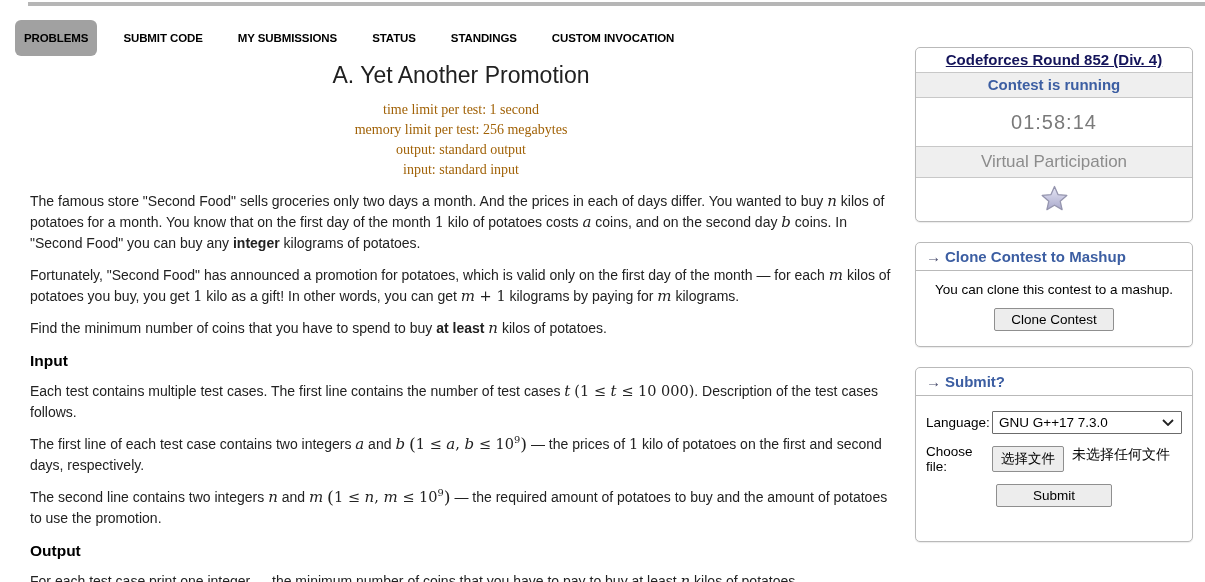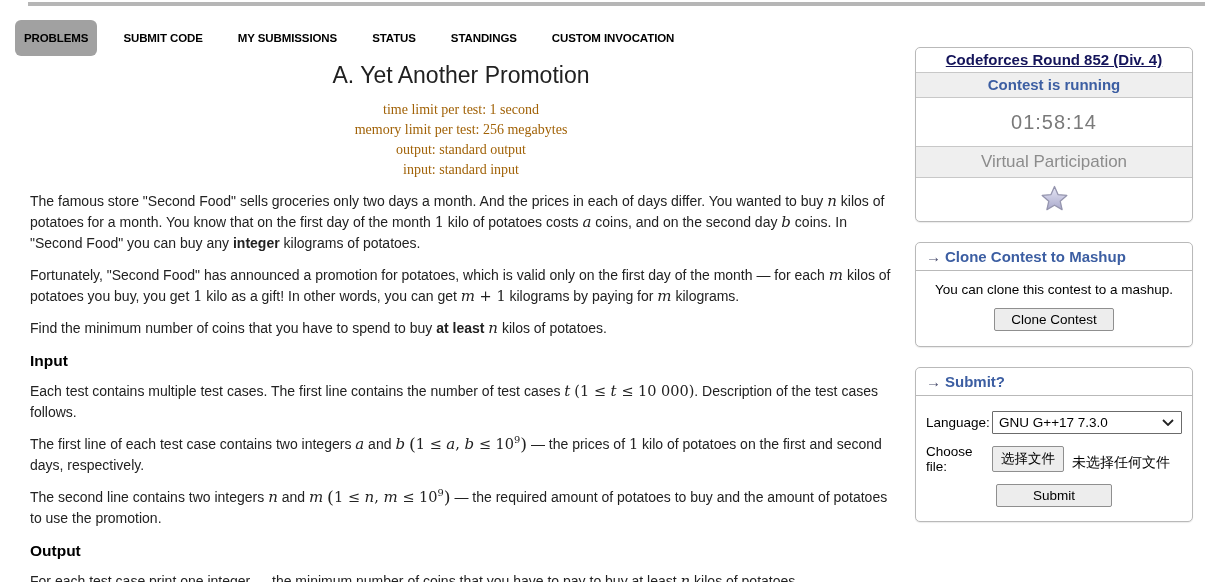--- a/index.html
+++ b/index.html
@@ -55,33 +55,33 @@
   .box-body { padding:11px 8px 15px; text-align:center; }
   .clone-text { font-size:13.5px; color:#000; }
 
   .btn {
     font-family:"Liberation Sans","DejaVu Sans",sans-serif;
     background:#ededed; border:1px solid #8f8f8f; border-radius:2px;
     font-size:13.5px; color:#000; padding:3px 14px; cursor:pointer;
   }
   .box-body .btn { margin-top:11px; padding:3px 16px; }
 
-  .form { padding:15px 10px 14px; font-size:13.5px; }
+  .form { padding:15px 10px 34px; font-size:13.5px; }
   .form-row { display:flex; align-items:center; margin-bottom:10px; }
   .form-row:last-child { margin-bottom:0; }
   .form-label { width:66px; flex:none; color:#000; line-height:15px; }
   .select-wrap { position:relative; flex:1; }
   .select-wrap select {
     width:100%; height:23px; font-size:13.5px; color:#000; background:#fff;
     border:1px solid #6b6b6b; border-radius:1px; padding:0 22px 0 6px;
     -webkit-appearance:none; appearance:none;
     font-family:"Liberation Sans","DejaVu Sans",sans-serif;
   }
   .select-wrap .chev { position:absolute; right:8px; top:8px; pointer-events:none; }
-  .file-ctl { display:flex; align-items:flex-end; gap:8px; }
+  .file-ctl { display:flex; align-items:flex-start; gap:8px; }
   .file-btn { padding:3px 8px; }
   .file-status { font-size:14px; color:#000; white-space:nowrap; }
   .submit-row { justify-content:center; }
   .submit-btn { padding:3px 36px; }
 </style>
 </head>
 <body>
 
 <div class="top-scroll"></div>
 

